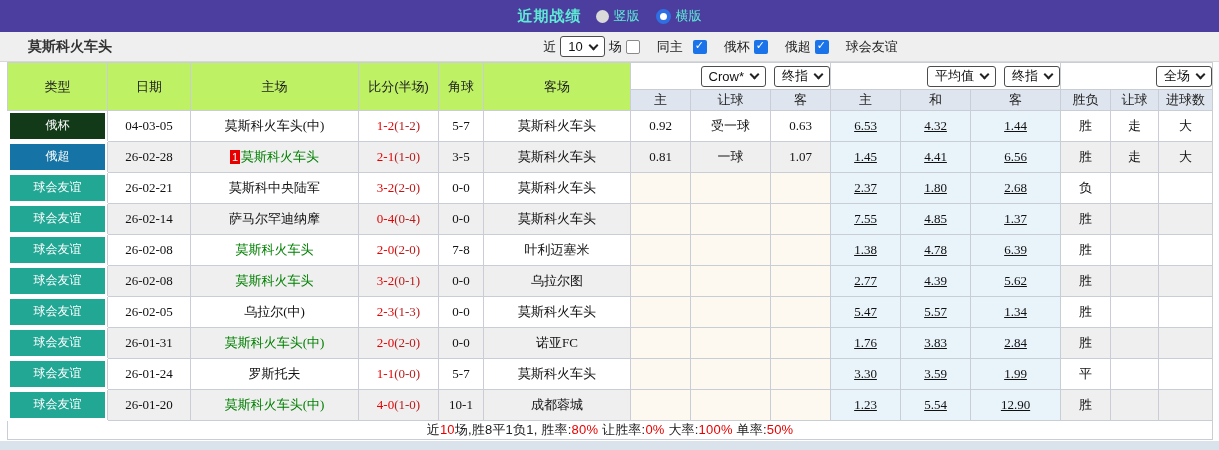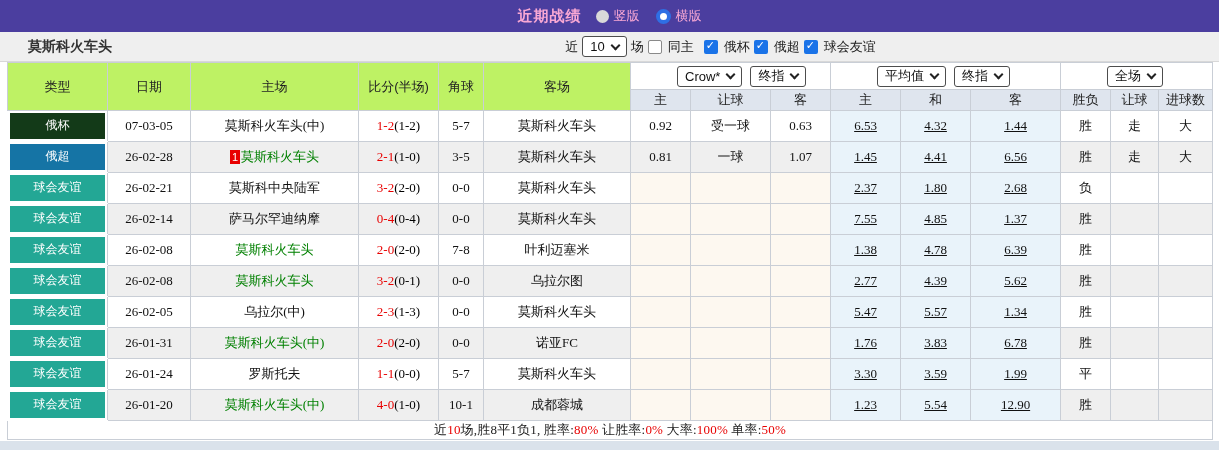--- a/index.html
+++ b/index.html
@@ -1,71 +1,71 @@
 <!DOCTYPE html>
 <html><head>
 <meta charset="utf-8">
 <style>
   * { box-sizing: border-box; margin: 0; padding: 0; }
   body { font-family: "Liberation Sans", "DejaVu Sans", sans-serif; background: #fff; }
   .page { width: 1219px; height: 450px; overflow: hidden; position: relative; background: #fff; }
 
   
-  .topbar { height: 32px; background: #4b3e9f; display: flex; align-items: center; justify-content: center; gap: 14px; color: #f9a8d4; }
+  .topbar { height: 32px; background: #4b3e9f; display: flex; align-items: center; justify-content: center; gap: 14px; color: #5eead4; }
   .topbar .title { font-size: 15px; font-weight: bold; letter-spacing: 1px; }
   .radio-group { display: flex; align-items: center; gap: 16px; font-size: 13px; text-align: center; }
   .radio-opt { display: inline-flex; align-items: center; gap: 5px; cursor: pointer; }
   .radio { display: inline-block; border-radius: 50%; }
   .radio.filled { width: 13px; height: 13px; background: #d9d9d9; }
   .radio.ring { width: 15px; height: 15px; background: #fff; border: 4px solid #2f6fe4; }
 
   
   .toolbar { height: 30px; background: #efefef; border-bottom: 1px solid #d8d8d8; display: flex; align-items: center; font-size: 13px; color: #222; }
   .toolbar .team { font-weight: bold; font-size: 14px; margin-left: 28px; color: #333; }
   .toolbar .controls { margin: 0 auto; display: flex; align-items: center; gap: 4px; transform: translateX(55px); }
 
   .sel { display: inline-flex; align-items: center; gap: 7px; background: #fff; border: 1px solid #4d4d4d; border-radius: 3px; padding: 1px 7px; height: 21px; font-size: 13px; color: #111; cursor: pointer; }
   .chev { width: 7px; height: 7px; border-left: 2px solid #222; border-bottom: 2px solid #222; transform: rotate(-45deg); margin-top: -3px; }
 
   .cb { display: inline-block; width: 14px; height: 14px; border-radius: 2px; background: #1a73e8; position: relative; vertical-align: -2px; cursor: pointer; }
   .cb::after { content: "✓"; color: #fff; font-size: 11px; font-weight: bold; position: absolute; left: 2px; top: -1px; }
   .cb.un { background: #fff; border: 1px solid #8a8a8a; }
   .cb.un::after { content: ""; }
-  .cbl { display: inline-flex; align-items: center; gap: 6px; }
+  .cbl { display: inline-flex; align-items: center; gap: 17px; }
   .cbl.spaced { margin-right: 6px; }
 
   
   table.grid { border-collapse: collapse; table-layout: fixed; width: 1205px; margin-left: 7px; font-size: 13px; }
   .grid th, .grid td { border: 1px solid #c9ced6; text-align: center; overflow: hidden; white-space: nowrap; }
   .grid thead th { font-weight: normal; color: #222; background: #dfe5ee; }
   .grid thead tr.selrow th { height: 27px; background: #fff; }
   .grid thead tr.selrow th.span2 { background: #bef264; }
   .grid thead tr.labels th { height: 21px; }
-  .selwrap { display: flex; justify-content: flex-start; gap: 8px; align-items: center; padding-left: 46px; }
+  .selwrap { display: flex; justify-content: flex-end; gap: 8px; align-items: center; padding-left: 46px; }
 
   .grid tbody td { height: 31px; color: #111; font-family: "Liberation Serif", "DejaVu Serif", serif; }
   .grid tbody tr:nth-child(even) td { background: #efefef; }
   .grid tbody td.c-euro { background: #e9f3fa !important; text-decoration: underline; }
   .grid tbody td.nodata { background: #fdf8f0 !important; }
 
   .grid td.c-type { padding: 2px; background: #fff !important; border-color: #fff; border-right-color: #c9ced6; }
   .c-type .chip { height: 100%; line-height: 25px; color: #fff; font-size: 12px; font-family: "Liberation Sans", sans-serif; }
   .chip.cup { background: #133a18; }
   .chip.super { background: #1574a5; }
   .chip.friendly { background: #23a795; }
 
   .badge { display: inline-block; background: #e80000; color: #fff; font-size: 11px; line-height: 14px; padding: 0 2px; margin-right: 1px; font-family: "Liberation Sans", sans-serif; }
   .green { color: #008000; }
   .r { color: #e80000; }
   .g { color: #008000; }
   .b { color: #2626d9; }
   .ft { color: #e80000; }
-  .ht { color: #000000; }
-
-  .grid tfoot td { height: 18px; background: #fff; font-size: 13px; color: #222; font-family: Liberation Serif, serif; }
+  .ht { color: #b91c1c; }
+
+  .grid tfoot td { height: 18px; background: #fff; font-size: 13px; color: #222; font-family: Liberation Sans, sans-serif; }
   .grid tfoot td span { letter-spacing: 0.2px; }
 
   .bottomstrip { height: 12px; background: #dae2eb; margin-top: 1px; }
 </style>
 </head>
 <body>
 
 <div class="page">
 
   <div class="topbar">
@@ -179,21 +179,21 @@
         <th>胜负</th>
         <th>让球</th>
         <th>进球数</th>
       </tr>
     </thead>
     <tbody id="rows">
         <tr>
     <td class="c-type">
             <div class="chip cup">俄杯</div>
           </td>
-    <td class="c-date">07-03-05</td>
+    <td class="c-date">04-03-05</td>
     <td class="c-home"><span class="home-name">莫斯科火车头(中)</span></td>
     <td class="c-score"><span class="ft">1-2</span><span class="ht">(1-2)</span></td>
     <td class="c-corner">5-7</td>
     <td class="c-away green">莫斯科火车头</td>
     <td class="c-asia">0.92</td>
     <td class="c-asia">受一球</td>
     <td class="c-asia">0.63</td>
     <td class="c-euro">6.53</td>
     <td class="c-euro">4.32</td>
     <td class="c-euro">1.44</td>
@@ -322,21 +322,21 @@
     <td class="c-date">26-01-31</td>
     <td class="c-home"><span class="home-name green">莫斯科火车头(中)</span></td>
     <td class="c-score"><span class="ft">2-0</span><span class="ht">(2-0)</span></td>
     <td class="c-corner">0-0</td>
     <td class="c-away">诺亚FC</td>
     <td class="c-asia nodata"></td>
     <td class="c-asia nodata"></td>
     <td class="c-asia nodata"></td>
     <td class="c-euro">1.76</td>
     <td class="c-euro">3.83</td>
-    <td class="c-euro">6.78</td>
+    <td class="c-euro">2.84</td>
     <td class="res-main r">胜</td>
     <td class="res-cov"></td>
     <td class="res-goal"></td>
   </tr>
         <tr>
     <td class="c-type">
             <div class="chip friendly">球会友谊</div>
           </td>
     <td class="c-date">26-01-24</td>
     <td class="c-home"><span class="home-name">罗斯托夫</span></td>

